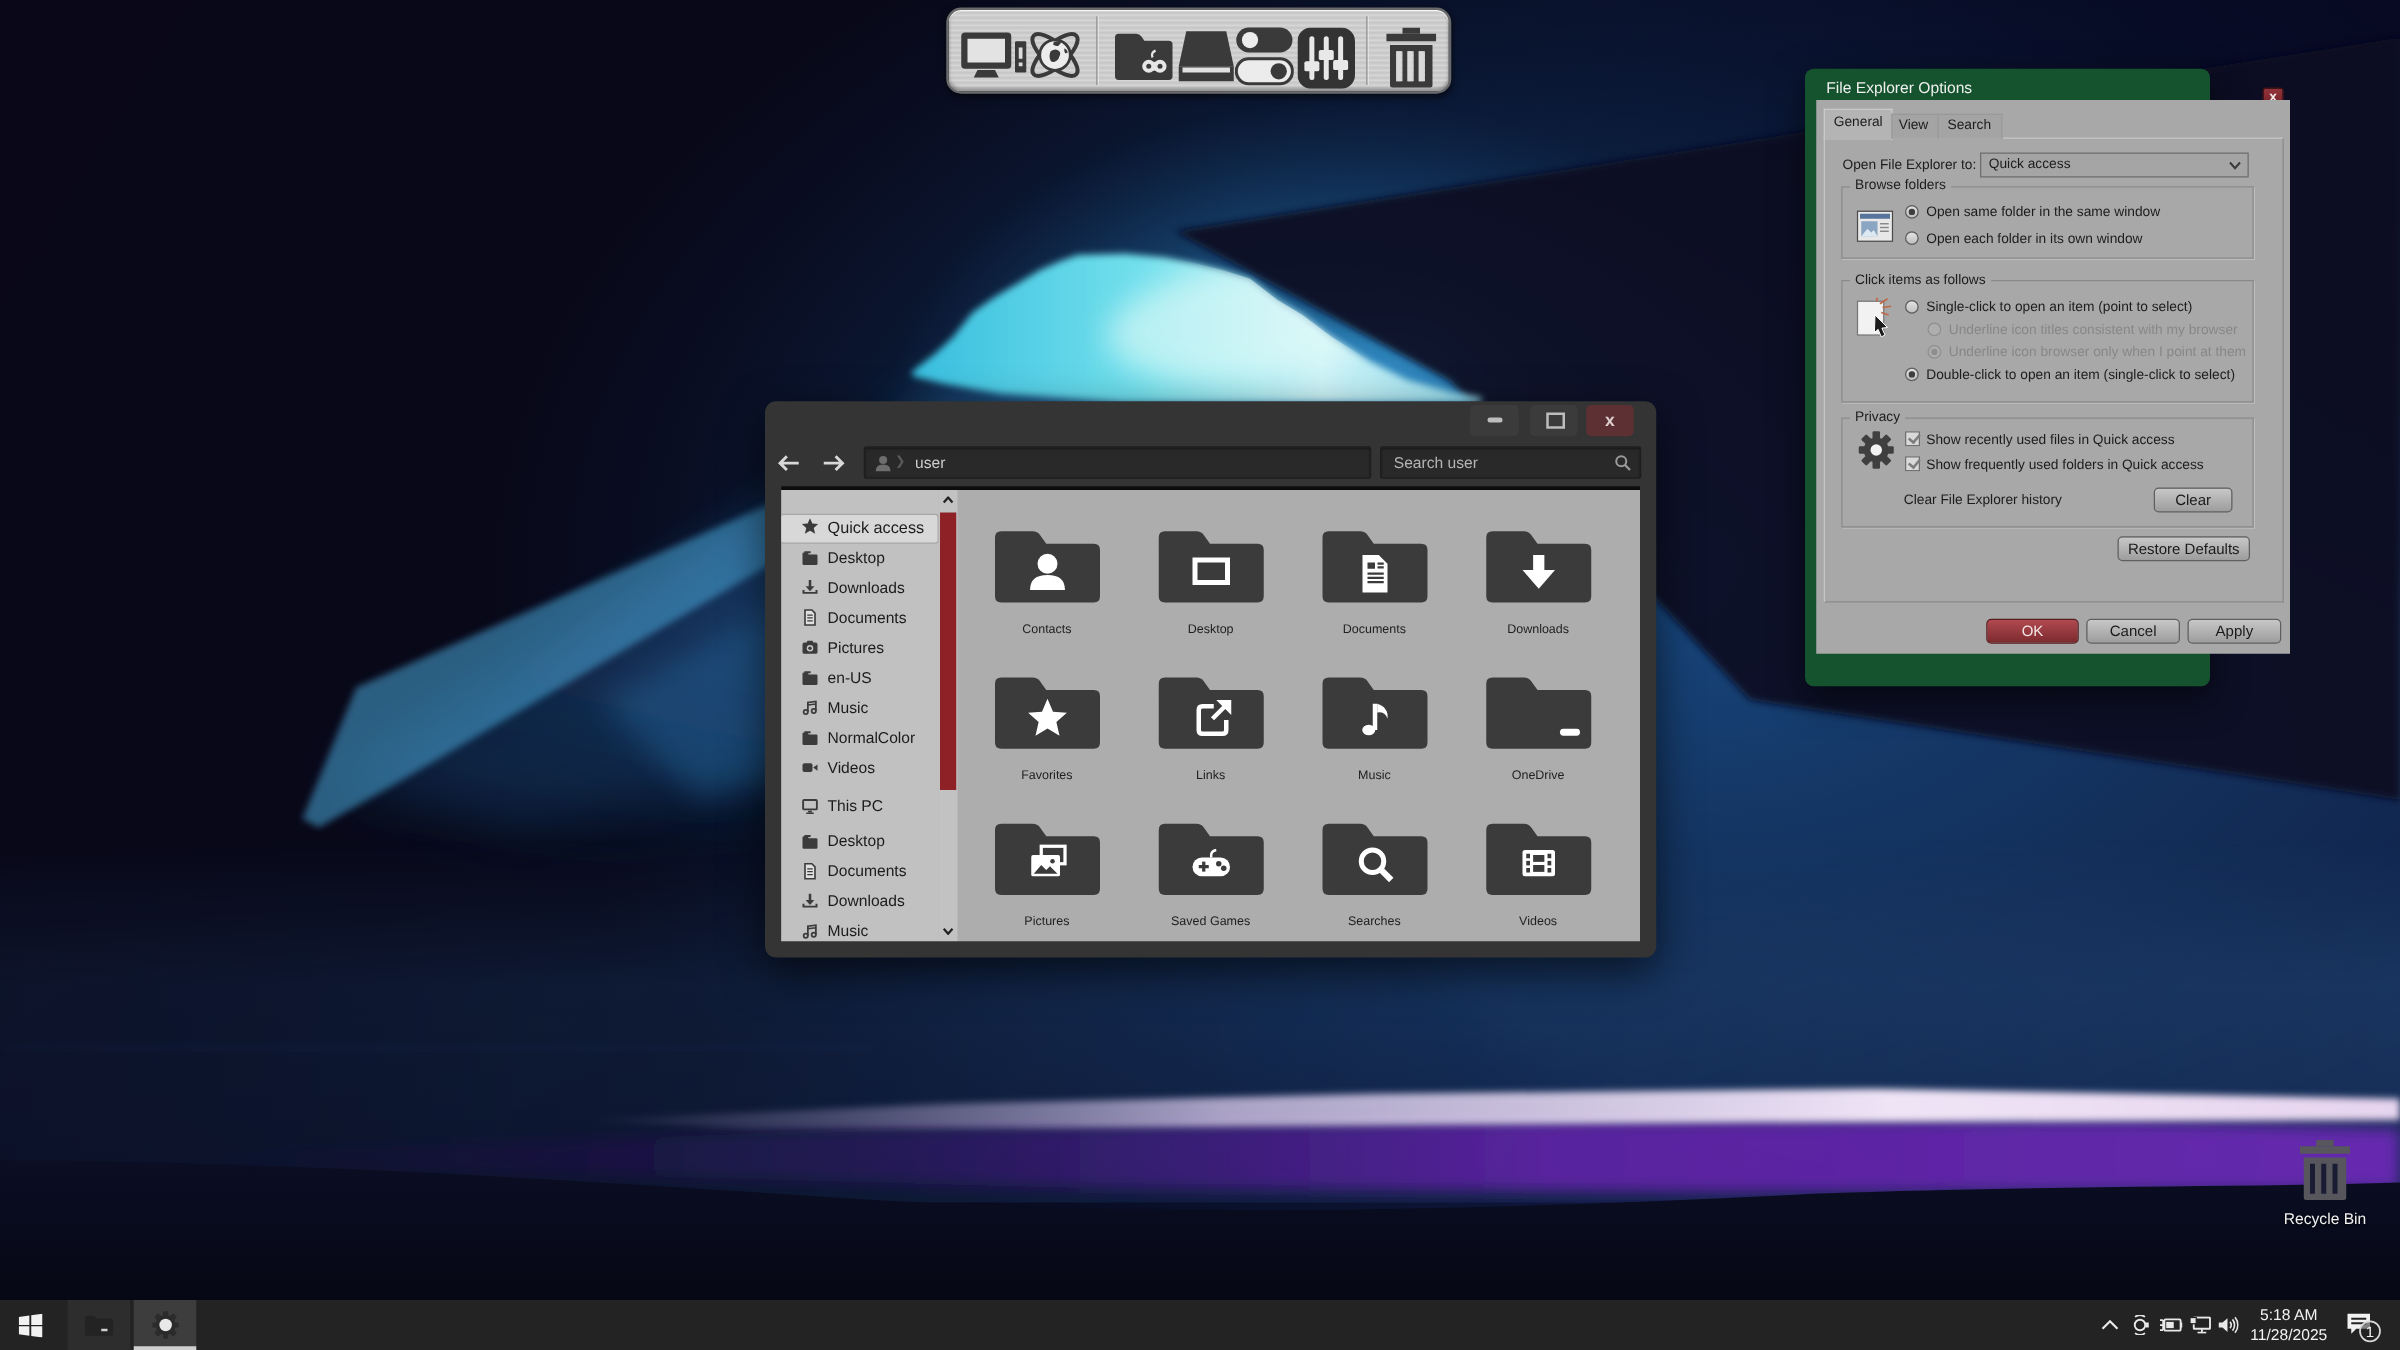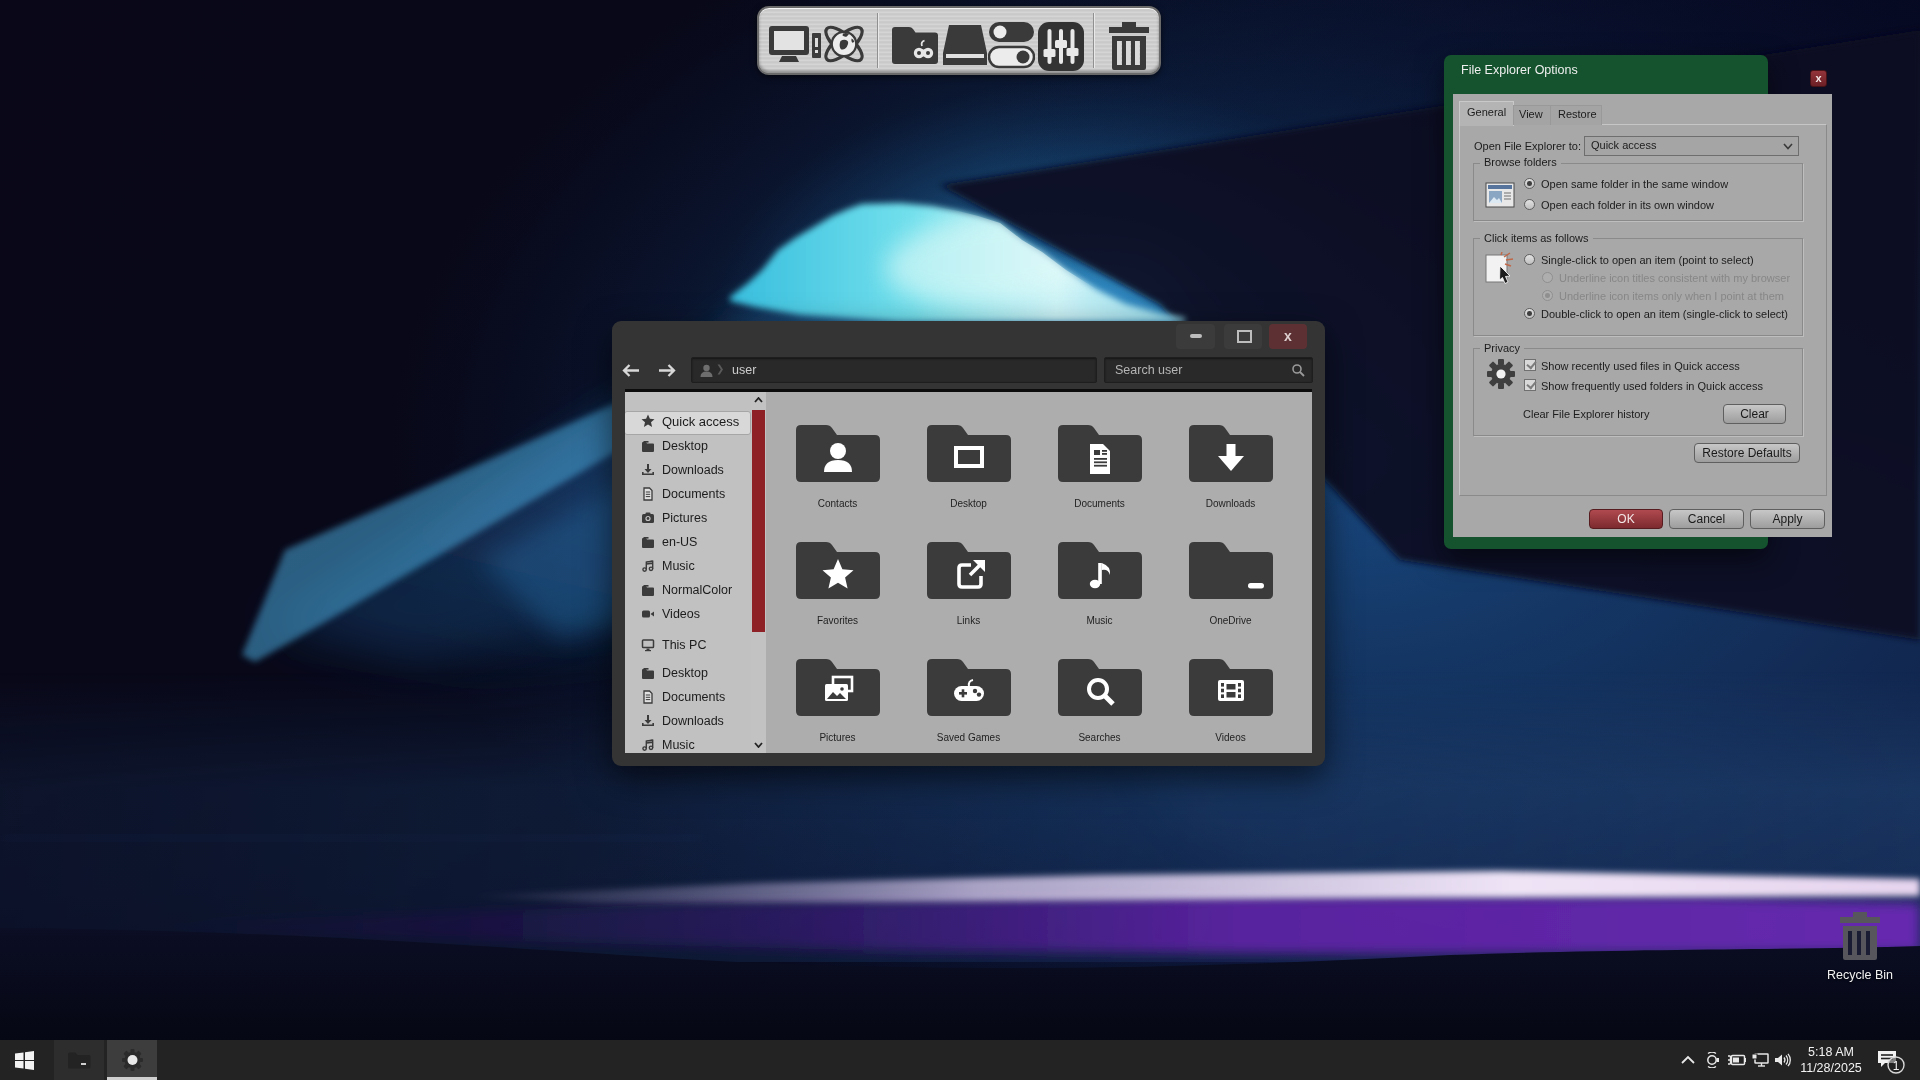--- a/index.html
+++ b/index.html
@@ -422,28 +422,28 @@
     <div class="gl" style="left:147px;top:340px;">Pictures</div>
     <div class="gl" style="left:278px;top:340px;">Saved Games</div>
     <div class="gl" style="left:409px;top:340px;">Searches</div>
     <div class="gl" style="left:540px;top:340px;">Videos</div>
   </div>
 </div>
 
 <div id="dialog" class="abs" style="left:1444px;top:55px;width:324px;height:494px;background:#14532d;border-radius:7px;box-shadow:0 10px 28px rgba(0,0,0,.55);font-size:11px;color:#1c1c1c;">
   <div class="abs" style="left:17px;top:8px;color:#efefef;font-size:12.5px;">File Explorer Options</div>
   <div class="abs" style="left:366px;top:15px;width:17px;height:17px;border-radius:3px;background:linear-gradient(180deg,#93333a,#6c2026);border:1px solid #481317;box-sizing:border-box;color:#f4eaea;font-weight:bold;font-size:11px;text-align:center;line-height:15px;">x</div>
-  <div class="abs" style="left:9px;top:39px;width:379px;height:443px;background:#a8a8a8;">
+  <div class="abs" style="left:9px;top:25px;width:379px;height:443px;background:#a8a8a8;">
     <div class="abs" style="left:6px;top:30px;width:368px;height:372px;border:1px solid #c6c6c6;border-right-color:#8a8a8a;border-bottom-color:#8a8a8a;box-sizing:border-box;"></div>
     <div class="abs" style="left:6px;top:7px;width:53px;height:24px;background:#b4b4b4;border:1px solid #c9c9c9;border-bottom:none;"></div>
     <div class="abs" style="left:14px;top:12px;">General</div>
     <div class="abs" style="left:60px;top:11px;width:36px;height:19px;background:#a4a4a4;border:1px solid #999;border-bottom:none;"></div>
     <div class="abs" style="left:66px;top:14px;">View</div>
     <div class="abs" style="left:97px;top:11px;width:50px;height:19px;background:#a4a4a4;border:1px solid #999;border-bottom:none;"></div>
-    <div class="abs" style="left:105px;top:14px;">Restore</div>
+    <div class="abs" style="left:105px;top:14px;">Search</div>
 
     <div class="abs" style="left:21px;top:46px;">Open File Explorer to:</div>
     <div class="abs" style="left:131px;top:42px;width:215px;height:20px;background:#a5a5a5;border:1px solid #6e6e6e;box-sizing:border-box;">
       <div class="abs" style="left:6px;top:2px;">Quick access</div>
       <svg class="abs" style="right:5px;top:6px" width="10" height="7" viewBox="0 0 10 7">
           <polyline points="1,1 5,5.5 9,1" fill="none" stroke="#3a3a3a" stroke-width="1.6"></polyline>
         </svg>
     </div>
 
     <div class="grp" style="left:20px;top:69px;width:328px;height:56px;"></div>
@@ -474,21 +474,21 @@
           <line x1="21" y1="12" x2="27" y2="14"></line>
           <line x1="17" y1="3" x2="18" y2="0"></line>
         </g>
       <polygon points="16,14 26,24 21.5,24.5 24,30 21,31.5 18.5,25.5 15.5,28" fill="#1c1c1c" stroke="#fff" stroke-width="0.8"></polygon>
     </svg>
     <div class="rad" style="left:71px;top:160px;"></div>
       <div class="abs" style="left:88px;top:160px;">Single-click to open an item (point to select)</div>
     <div class="rad dis" style="left:89px;top:178px;"></div>
       <div class="abs gray" style="left:106px;top:178px;">Underline icon titles consistent with my browser</div>
     <div class="rad dis don" style="left:89px;top:196px;"></div>
-      <div class="abs gray" style="left:106px;top:196px;">Underline icon items only when I point at them</div>
+      <div class="abs gray" style="left:106px;top:196px;">Underline icon browser only when I point at them</div>
     <div class="rad on" style="left:71px;top:214px;"></div>
       <div class="abs" style="left:88px;top:214px;">Double-click to open an item (single-click to select)</div>
 
     <div class="grp" style="left:20px;top:254px;width:328px;height:86px;"></div>
     <div class="abs" style="left:27px;top:248px;background:#a8a8a8;padding:0 4px;">Privacy</div>
     <svg class="abs" style="left:31px;top:262px" width="34" height="36" viewBox="0 0 34 36">
       <g fill="#3f3f3f">
           <circle cx="17" cy="18" r="10"></circle>
       <rect x="14" y="3" width="6" height="6" rx="1"></rect>
           <rect x="14" y="27" width="6" height="6" rx="1"></rect>

